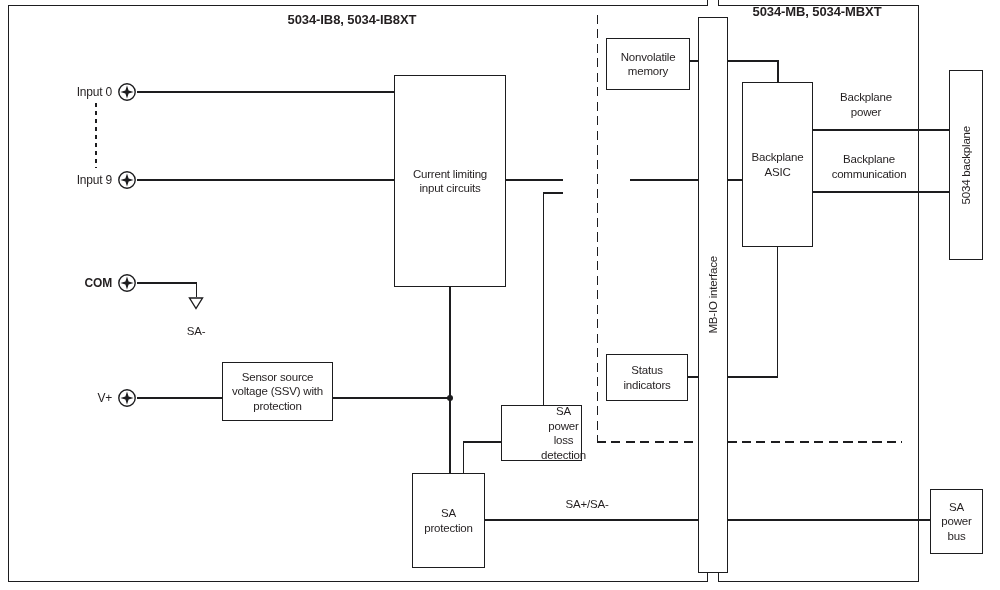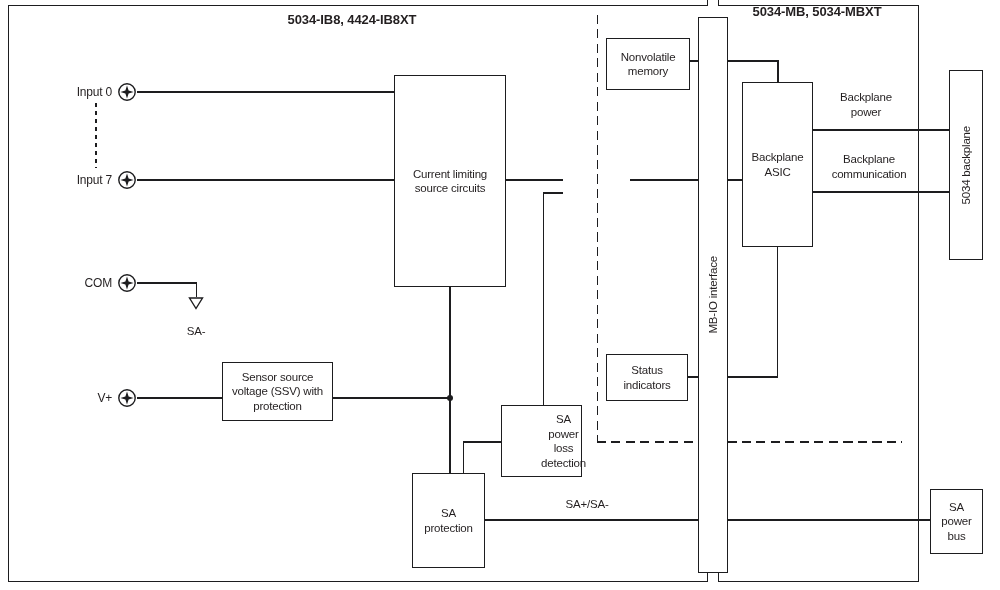--- a/index.html
+++ b/index.html
@@ -48,21 +48,21 @@
     background:#1d1d1f;}
   .ground{position:absolute;z-index:2;}
 </style>
 </head>
 <body>
 
 <div id="canvas">
 
   <div class="module" id="left-module"></div>
   <div class="module" id="right-module"></div>
-  <div class="module-title" id="left-title">5034-IB8, 4424-IB8XT</div>
+  <div class="module-title" id="left-title">5034-IB8, 5034-IB8XT</div>
   <div class="module-title" id="right-title">5034-MB, 5034-MBXT</div>
 
   <div class="notch" style="left:706.5px;top:0;height:6px;"></div>
   <div class="notch" style="left:717.5px;top:0;height:6px;"></div>
   <div class="notch" style="left:706.5px;top:573px;height:9px;"></div>
   <div class="notch" style="left:717.5px;top:573px;height:9px;"></div>
 
   <div class="dash-v" style="left:596.5px;top:15px;height:427px;"></div>
   <div class="dash-h" style="left:597px;top:441px;width:305px;"></div>
 
@@ -89,28 +89,28 @@
   <div class="wire h" style="left:813px;top:191px;width:136px;"></div>
   <div class="junction" style="left:447px;top:395px;"></div>
 
   <div class="terminal-label" style="left:32px;top:84px;">Input 0</div>
   <div class="terminal" style="left:117px;top:82px;">
     <svg width="20" height="20" viewBox="0 0 20 20">
         <circle cx="10" cy="10" r="8.2" fill="none" stroke="#1d1d1f" stroke-width="1.4"></circle>
         <path d="M10 3.4 L11.6 8.4 L16.6 10 L11.6 11.6 L10 16.6 L8.4 11.6 L3.4 10 L8.4 8.4 Z" fill="#1d1d1f"></path>
       </svg>
   </div>
-  <div class="terminal-label" style="left:32px;top:172px;">Input 7</div>
+  <div class="terminal-label" style="left:32px;top:172px;">Input 9</div>
   <div class="terminal" style="left:117px;top:170px;">
     <svg width="20" height="20" viewBox="0 0 20 20">
         <circle cx="10" cy="10" r="8.2" fill="none" stroke="#1d1d1f" stroke-width="1.4"></circle>
         <path d="M10 3.4 L11.6 8.4 L16.6 10 L11.6 11.6 L10 16.6 L8.4 11.6 L3.4 10 L8.4 8.4 Z" fill="#1d1d1f"></path>
       </svg>
   </div>
-  <div class="terminal-label" style="left:32px;top:275px;">COM</div>
+  <div class="terminal-label" style="left:32px;top:275px;font-weight:bold;">COM</div>
   <div class="terminal" style="left:117px;top:273px;">
     <svg width="20" height="20" viewBox="0 0 20 20">
         <circle cx="10" cy="10" r="8.2" fill="none" stroke="#1d1d1f" stroke-width="1.4"></circle>
         <path d="M10 3.4 L11.6 8.4 L16.6 10 L11.6 11.6 L10 16.6 L8.4 11.6 L3.4 10 L8.4 8.4 Z" fill="#1d1d1f"></path>
       </svg>
   </div>
   <div class="terminal-label" style="left:32px;top:390px;">V+</div>
   <div class="terminal" style="left:117px;top:388px;">
     <svg width="20" height="20" viewBox="0 0 20 20">
         <circle cx="10" cy="10" r="8.2" fill="none" stroke="#1d1d1f" stroke-width="1.4"></circle>
@@ -119,29 +119,29 @@
   </div>
 
   <div class="ground" style="left:188px;top:296px;">
     <svg width="16" height="13" viewBox="0 0 16 13">
         <polygon points="1.5,1 14.5,1 8,11.5" fill="none" stroke="#1d1d1f" stroke-width="1.4"></polygon>
       </svg>
   </div>
   <div class="wire-label" style="left:166px;top:324px;width:60px;">SA-</div>
 
   <div class="block" style="left:394px;top:75px;width:112px;height:212px;">Current limiting
-source circuits</div>
+input circuits</div>
   <div class="block" style="left:606px;top:38px;width:84px;height:52px;">Nonvolatile
 memory</div>
   <div class="block" style="left:606px;top:354px;width:82px;height:47px;">Status
 indicators</div>
   <div class="block" style="left:222px;top:362px;width:111px;height:59px;">Sensor source
 voltage (SSV) with
 protection</div>
-  <div class="block" style="left:501px;top:405px;width:81px;height:72px;padding-left:44px;">SA power
+  <div class="block" style="left:501px;top:405px;width:81px;height:56px;padding-left:44px;">SA power
 loss
 detection</div>
   <div class="block" style="left:412px;top:473px;width:73px;height:95px;">SA
 protection</div>
   <div class="block" style="left:698px;top:17px;width:30px;height:556px;">
     <span class="vtext">MB-IO interface</span>
   </div>
   <div class="block" style="left:742px;top:82px;width:71px;height:165px;">Backplane
 ASIC</div>
   <div class="block" style="left:949px;top:70px;width:34px;height:190px;">

